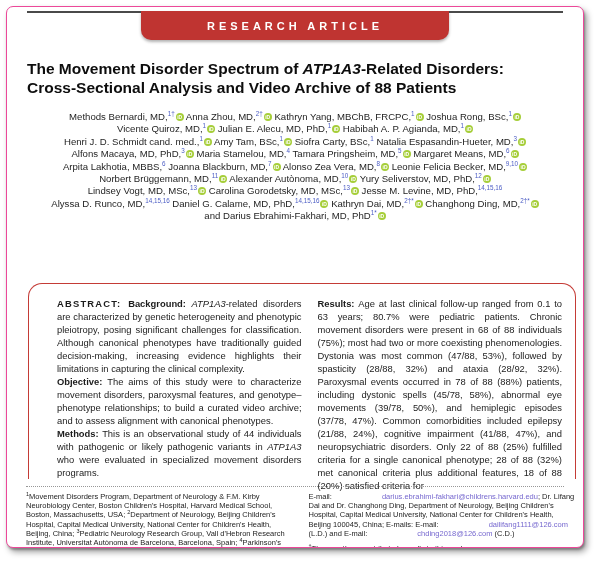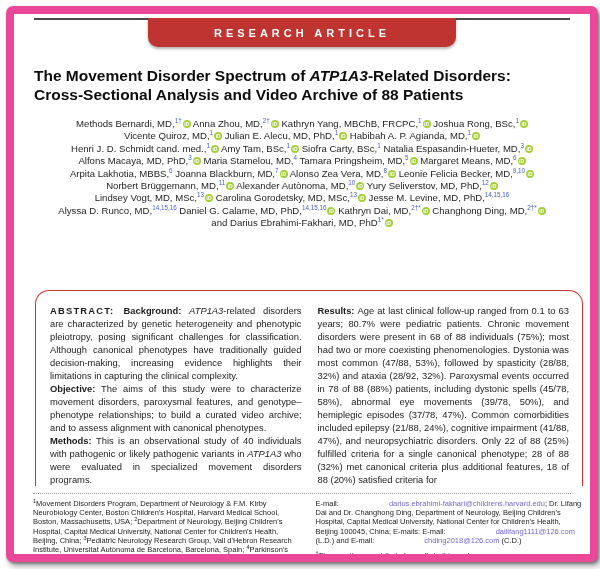--- a/index.html
+++ b/index.html
@@ -1,35 +1,35 @@
 <!DOCTYPE html>
 <html><head>
 <meta charset="utf-8">
 <style>
   html,body{margin:0;padding:0;width:600px;height:569px;overflow:hidden;background:#ffffff;
             font-family:"Liberation Sans", sans-serif;}
   .page-frame{position:absolute;left:6px;top:6px;width:576px;height:540px;background:#fff;
-              border:8px solid #ec4899;border-radius:7px;
+              border:1px solid #ec4899;border-radius:7px;
               box-shadow:3px 4px 6px rgba(0,0,0,.38), 1px 2px 2px rgba(0,0,0,.25);
               overflow:hidden;}
   .top-rule{position:absolute;top:4px;left:20px;right:20px;height:2px;background:#4a4a4a;}
   .banner{position:absolute;top:4px;left:50%;transform:translateX(-50%);width:308px;height:29px;
           background:#bf3431;border-radius:0 0 10px 10px;display:flex;align-items:center;justify-content:center;
           box-shadow:0 2px 3px rgba(0,0,0,.3);}
   .banner-label{color:#fff;font-weight:bold;font-size:11px;letter-spacing:4px;}
   .title{position:absolute;top:52px;left:20px;right:20px;
          font-size:15.5px;font-weight:bold;color:#0d0d0d;line-height:19px;}
   .authors{position:absolute;top:104px;left:12px;right:12px;text-align:center;
            font-size:9.6px;line-height:12.4px;color:#1f1f1f;}
   .auth-sup{font-size:6.3px;vertical-align:4px;color:#4b5cc4;letter-spacing:0;}
   .orcid{display:inline-block;width:8px;height:8px;border-radius:50%;background:#a6ce39;color:#fff;
          font-size:5px;font-weight:bold;line-height:8px;text-align:center;vertical-align:1px;margin-left:1px;}
   .abstract-box{position:absolute;top:276px;left:21px;width:548px;height:196px;box-sizing:border-box;
                 border:1.6px solid #c43b36;border-bottom:none;border-radius:14px 14px 0 0;
-                padding:13px 13px 0 14px;display:flex;gap:16px;justify-content:flex-end;}
+                padding:13px 13px 0 28px;display:flex;gap:16px;justify-content:flex-end;}
   .abs-col{flex:1;text-align:justify;font-size:9.4px;line-height:13px;color:#1c1c1c;}
   .abs-col p{margin:0;}
   .b{font-weight:bold;}
   .i{font-style:italic;}
   .ls{letter-spacing:1.2px;}
   .link{color:#7668cf;text-decoration:none;cursor:pointer;padding-left:48px;}
   .dotted-sep{position:absolute;top:479px;left:19px;right:19px;border-top:1.5px dotted #979797;}
   .footnotes{position:absolute;top:485px;left:19px;width:551px;display:flex;gap:14px;
              font-size:7.5px;line-height:9.2px;color:#232323;}
   .foot-col{flex:1;}
@@ -63,21 +63,21 @@
       <div><span>Norbert Brüggemann, MD,</span><sup class="auth-sup">11</sup><span class="orcid">iD</span> <span>Alexander Autònoma, MD,</span><sup class="auth-sup">10</sup><span class="orcid">iD</span> <span>Yury Seliverstov, MD, PhD,</span><sup class="auth-sup">12</sup><span class="orcid">iD</span></div>
       <div><span>Lindsey Vogt, MD, MSc,</span><sup class="auth-sup">13</sup><span class="orcid">iD</span> <span>Carolina Gorodetsky, MD, MSc,</span><sup class="auth-sup">13</sup><span class="orcid">iD</span> <span>Jesse M. Levine, MD, PhD,</span><sup class="auth-sup">14,15,16</sup></div>
       <div><span>Alyssa D. Runco, MD,</span><sup class="auth-sup">14,15,16</sup> <span>Daniel G. Calame, MD, PhD,</span><sup class="auth-sup">14,15,16</sup><span class="orcid">iD</span> <span>Kathryn Dai, MD,</span><sup class="auth-sup">2†*</sup><span class="orcid">iD</span> <span>Changhong Ding, MD,</span><sup class="auth-sup">2†*</sup><span class="orcid">iD</span></div>
       <div><span>and Darius Ebrahimi-Fakhari, MD, PhD</span><sup class="auth-sup">1*</sup><span class="orcid">iD</span></div>
     </div>
 
   <div class="abstract-box">
     <div class="abs-col">
         <p><span class="b ls">ABSTRACT: </span><span class="b">Background: </span><span class="i">ATP1A3</span><span>-related disorders are characterized by genetic heterogeneity and phenotypic pleiotropy, posing significant challenges for classification. Although canonical phenotypes have traditionally guided decision-making, increasing evidence highlights their limitations in capturing the clinical complexity.</span></p>
         <p><span class="b">Objective: </span><span>The aims of this study were to characterize movement disorders, paroxysmal features, and genotype–phenotype relationships; to build a curated video archive; and to assess alignment with canonical phenotypes.</span></p>
-        <p><span class="b">Methods: </span><span>This is an observational study of 40 individuals with pathogenic or likely pathogenic variants in </span><span class="i">ATP1A3</span><span> who were evaluated in specialized movement disorders programs.</span></p>
+        <p><span class="b">Methods: </span><span>This is an observational study of 44 individuals with pathogenic or likely pathogenic variants in </span><span class="i">ATP1A3</span><span> who were evaluated in specialized movement disorders programs.</span></p>
       </div>
     <div class="abs-col">
         <p><span class="b">Results: </span><span>Age at last clinical follow-up ranged from 0.1 to 63 years; 80.7% were pediatric patients. Chronic movement disorders were present in 68 of 88 individuals (75%); most had two or more coexisting phenomenologies. Dystonia was most common (47/88, 53%), followed by spasticity (28/88, 32%) and ataxia (28/92, 32%). Paroxysmal events occurred in 78 of 88 (88%) patients, including dystonic spells (45/78, 58%), abnormal eye movements (39/78, 50%), and hemiplegic episodes (37/78, 47%). Common comorbidities included epilepsy (21/88, 24%), cognitive impairment (41/88, 47%), and neuropsychiatric disorders. Only 22 of 88 (25%) fulfilled criteria for a single canonical phenotype; 28 of 88 (32%) met canonical criteria plus additional features, 18 of 88 (20%) satisfied criteria for</span></p>
       </div>
   </div>
 
   <div class="dotted-sep"></div>
 
   <div class="footnotes">
     <div class="foot-col">

